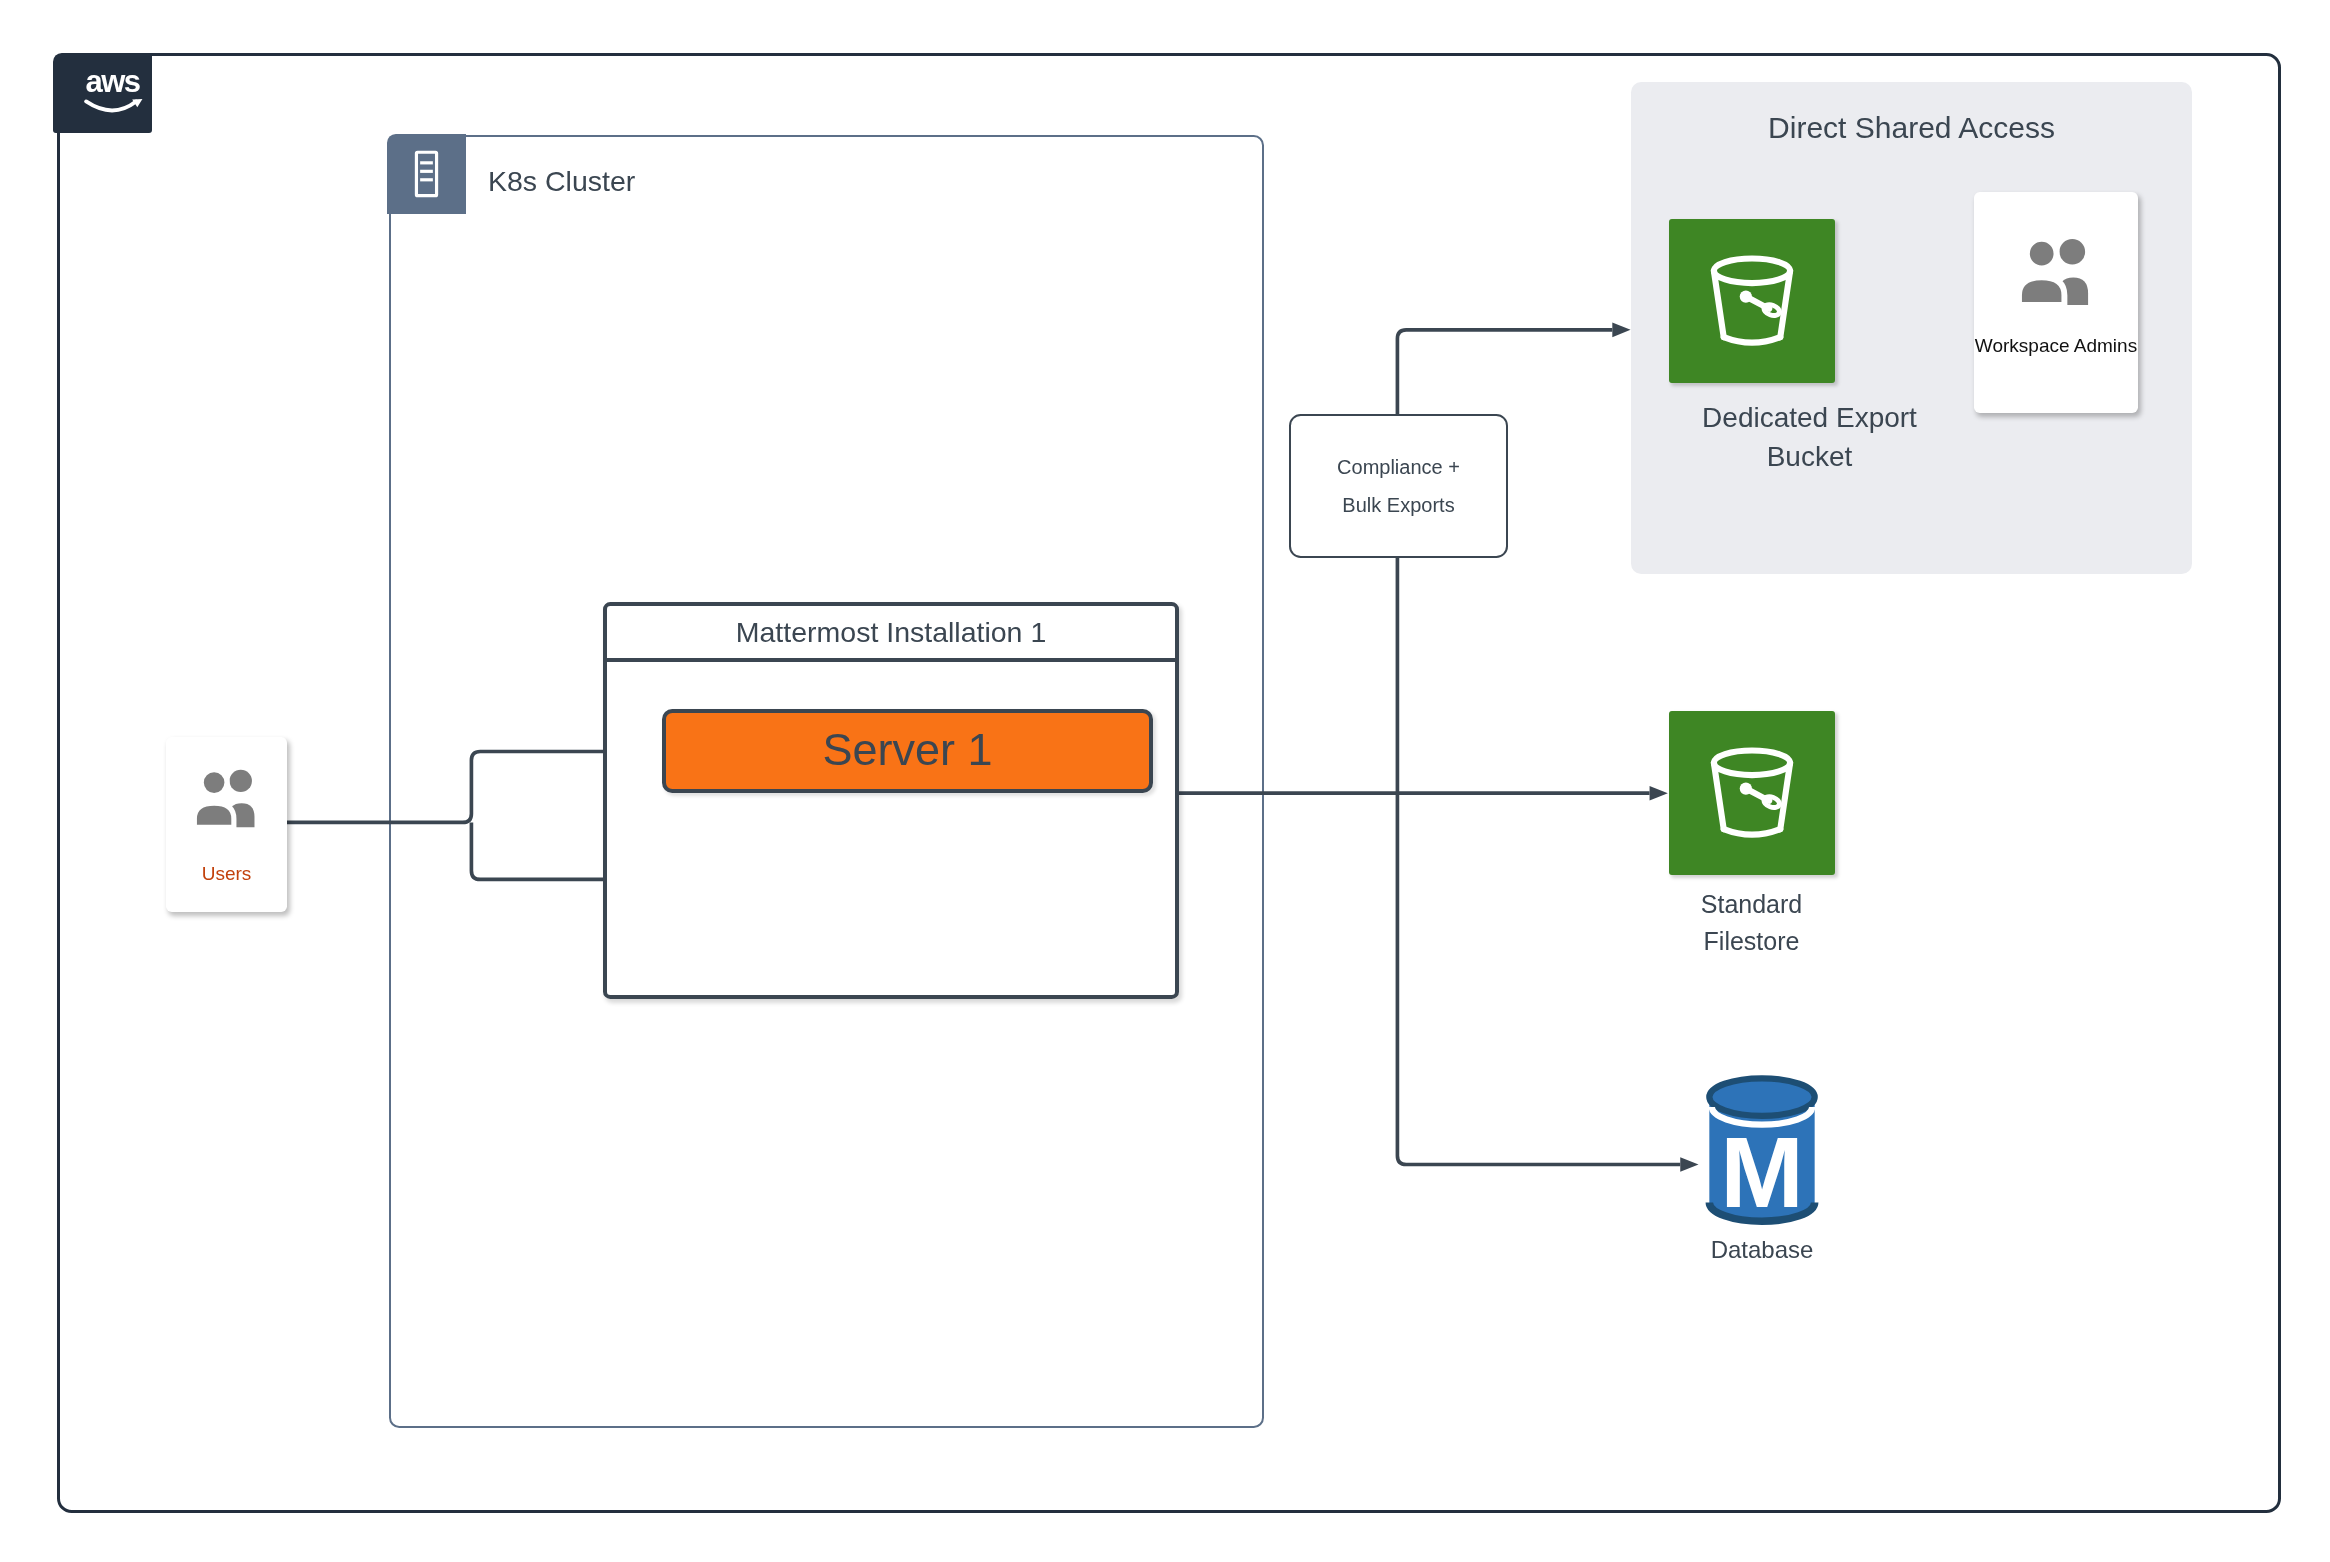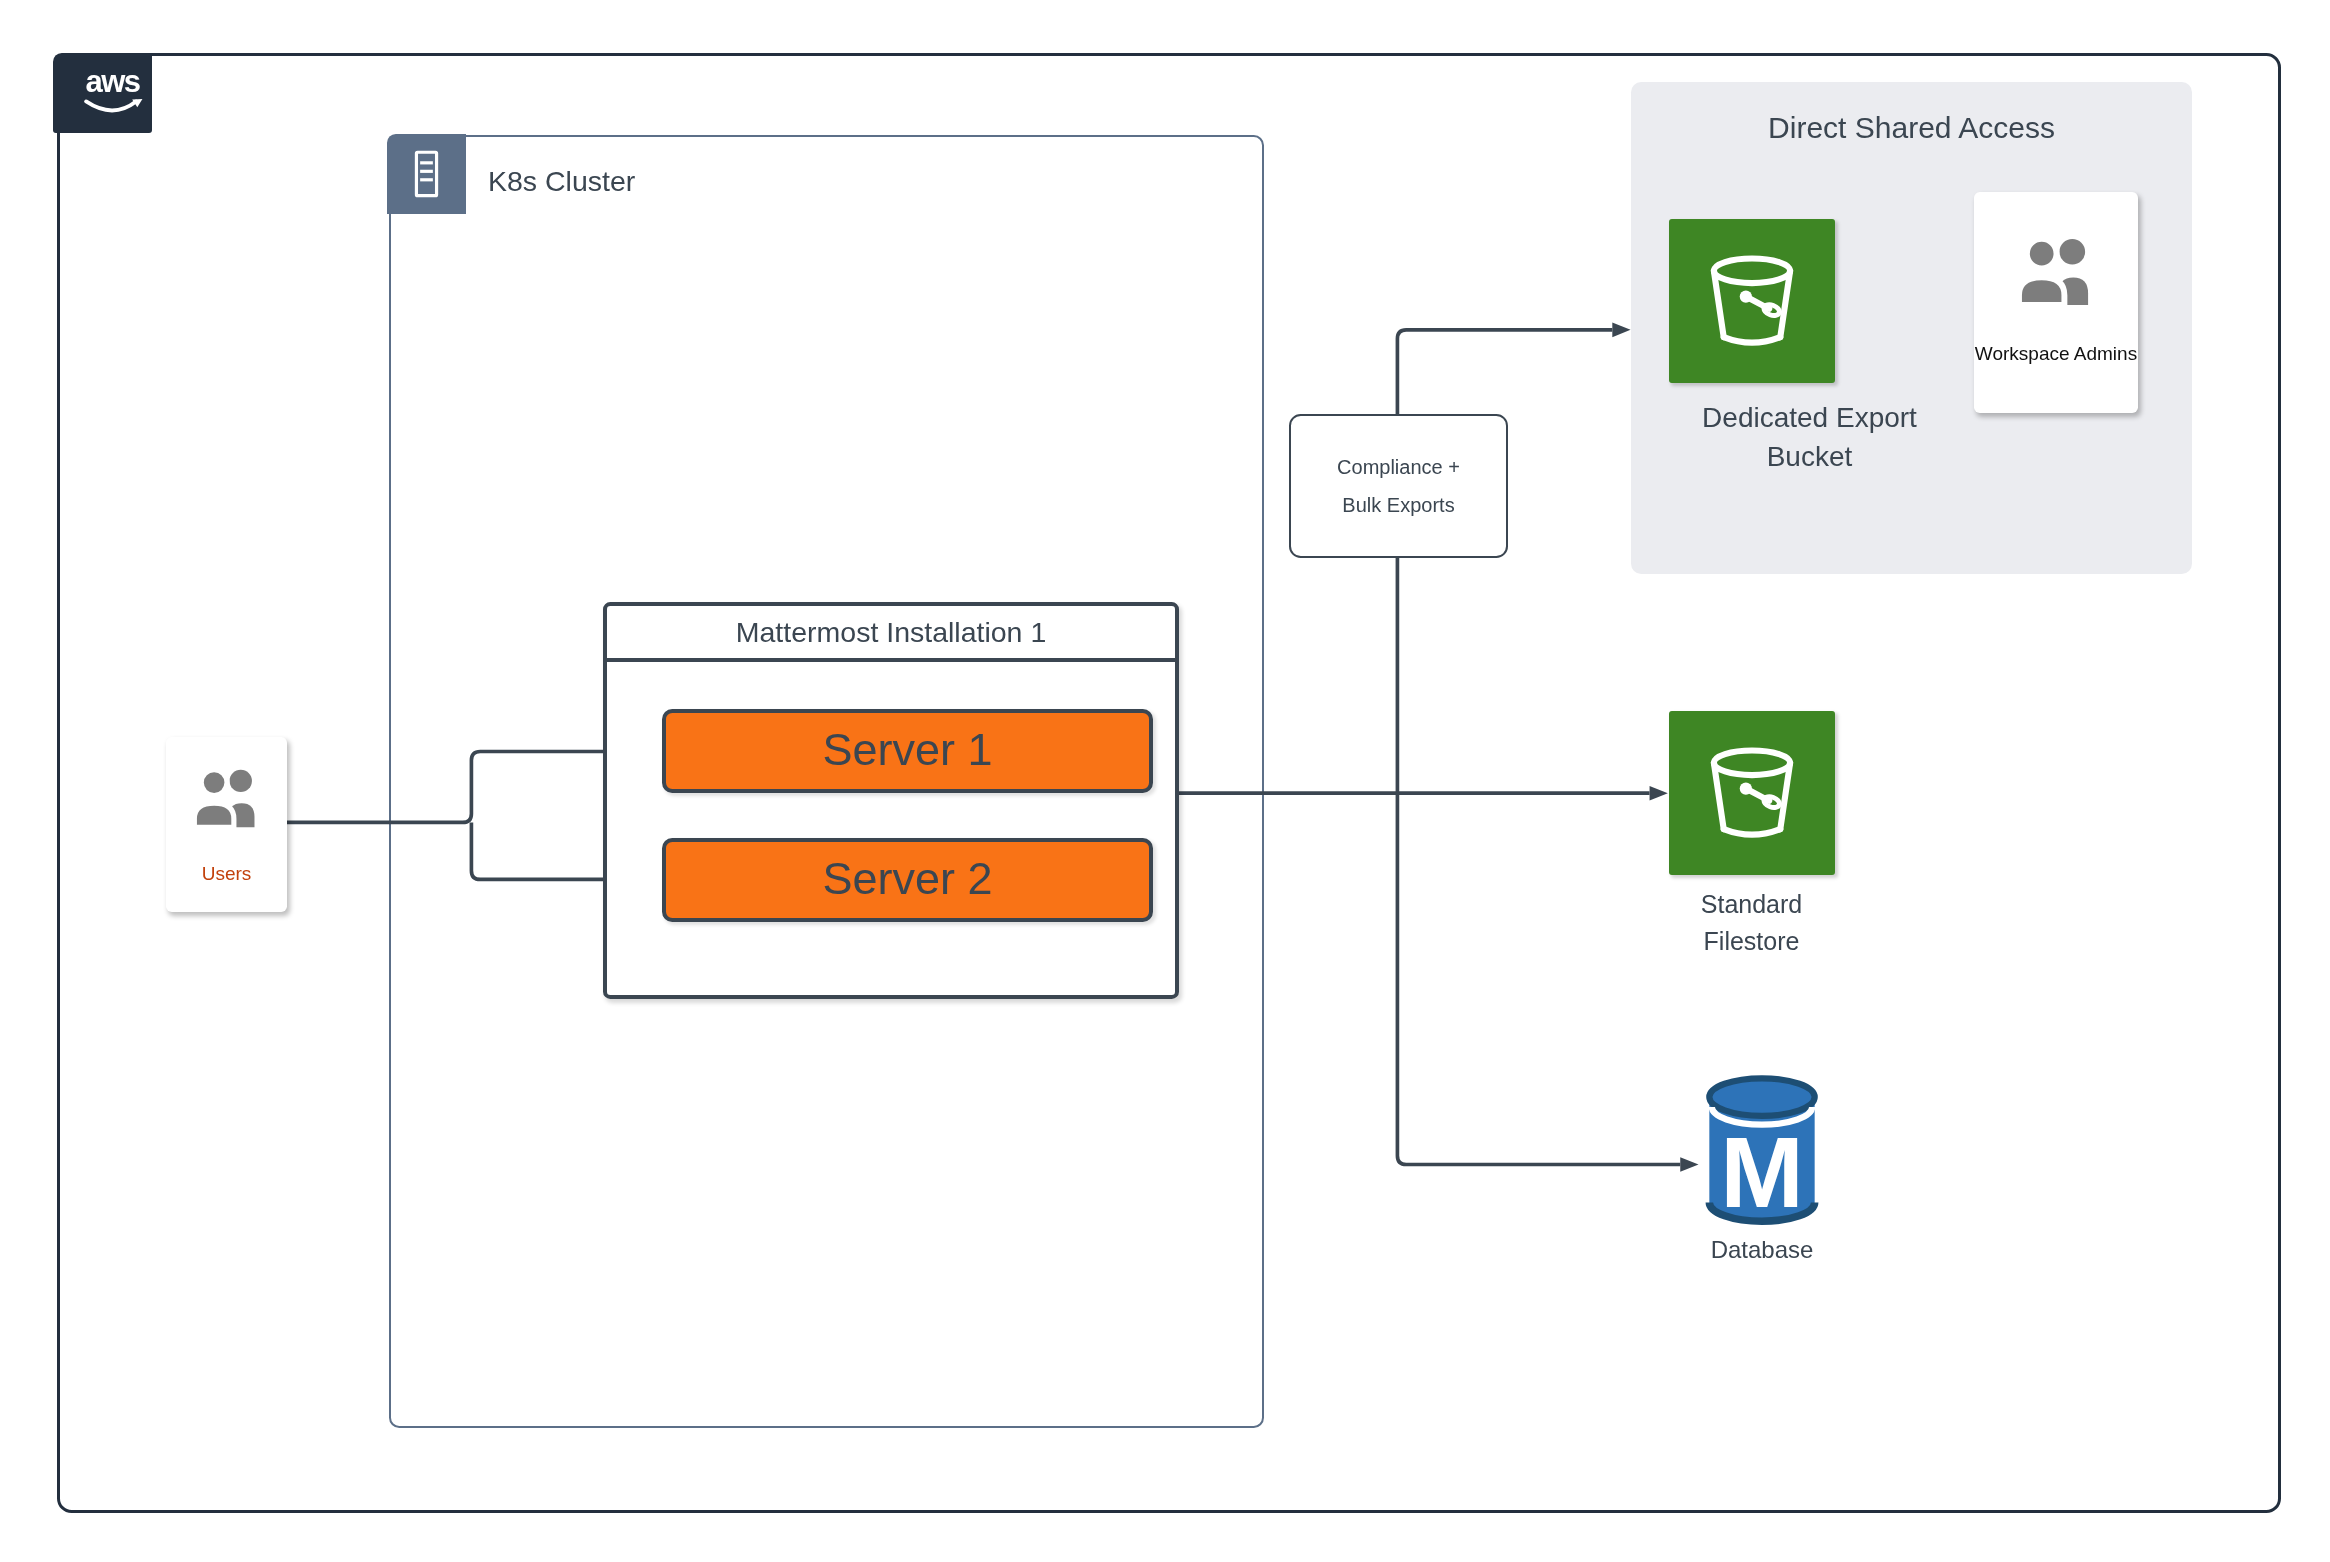--- a/index.html
+++ b/index.html
@@ -55,21 +55,21 @@
              border-radius:10.2px;z-index:2;}
   #dsa-title{left:1631px;top:95px;width:561px;text-align:center;font-size:30px;z-index:3;margin-top:16px;}
   .green-square{width:166px;height:164px;background:#3e8624;border-radius:2.9px;z-index:3;
                 display:flex;align-items:center;justify-content:center;
                 box-shadow:2.2px 2.9px 3.7px rgba(0,0,0,0.18);}
   #export-bucket{left:1669px;top:219px;}
   #export-bucket-label{left:1685px;top:398px;width:249px;text-align:center;font-size:28px;
                        line-height:39px;z-index:3;}
   #admins-card{left:1974px;top:192px;width:164px;height:221px;}
   #admins-card .person-icon{margin-top:38px;}
-  #admins-card .card-label{font-size:19px;color:#111;margin-top:36px;}
+  #admins-card .card-label{font-size:19px;color:#111;margin-top:28px;}
 
   
   #filestore{left:1669px;top:711px;}
   #filestore-label{left:1627px;top:886px;width:249px;text-align:center;font-size:25px;
                    line-height:37px;z-index:3;}
 
   
   #database-icon{left:1699px;top:1072px;width:126px;height:158px;z-index:3;}
   #database-label{left:1689px;top:1236px;width:146px;text-align:center;font-size:24px;z-index:3;}
 </style>
@@ -118,21 +118,20 @@
       <polygon points="2231,451 2206,441 2206,461"></polygon>
       <polygon points="2324,1593 2299,1583 2299,1603"></polygon>
       <polygon points="2511,413 2536,403 2536,423"></polygon>
     </g>
   </svg>
 
   <div class="abs" id="mm-box">
     <div id="mm-title">Mattermost Installation 1</div>
   </div>
   <div class="abs server" id="server-1">Server 1</div>
-  <div class="abs server" id="server-2">Server 2</div>
 
   <div class="abs person-card" id="users-card">
     <svg class="person-icon" width="88" height="67" viewBox="0 0 100 78">
       <circle cx="66" cy="22" r="13" fill="#7d7d7d"></circle>
       <path d="M52 76 V64 q0 -16 15 -16 q15 0 15 16 v12 z" fill="#7d7d7d"></path>
       <g stroke="#ffffff" stroke-width="6" fill="#7d7d7d">
         <circle cx="35" cy="24" r="15"></circle>
         <path d="M12 76 V66 q0 -18 23 -18 q23 0 23 18 v10 z"></path>
       </g>
     </svg>

